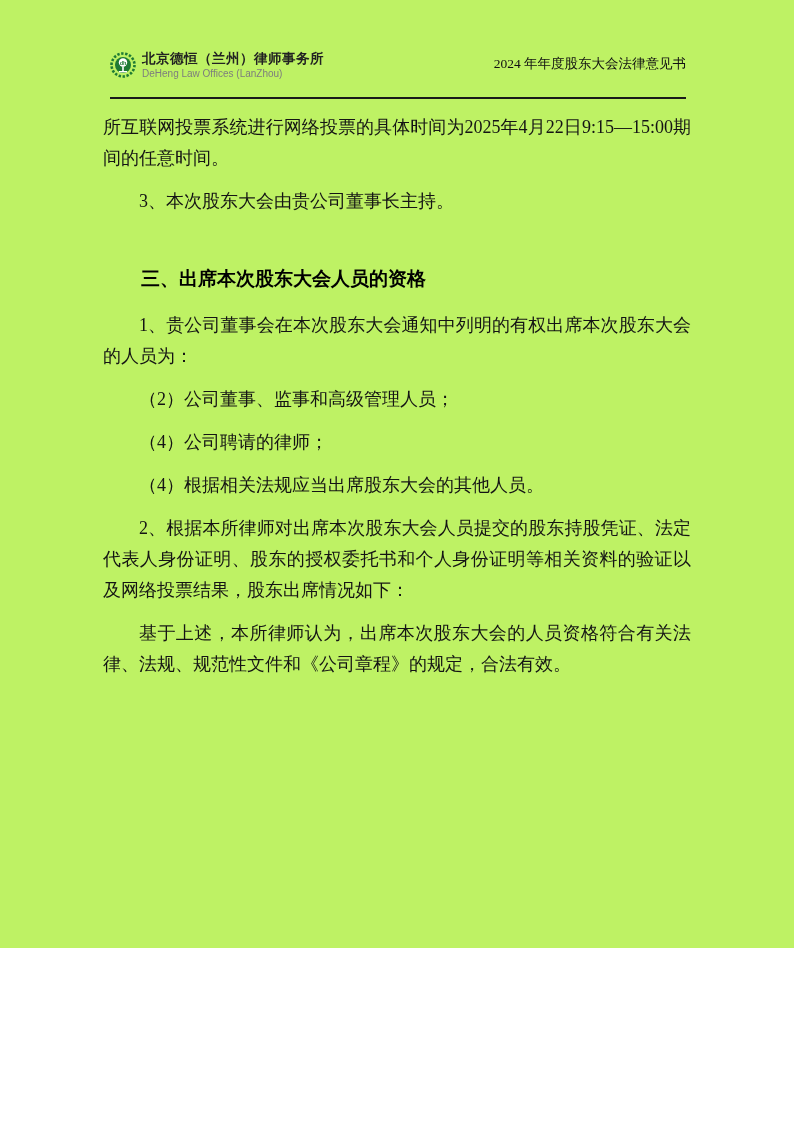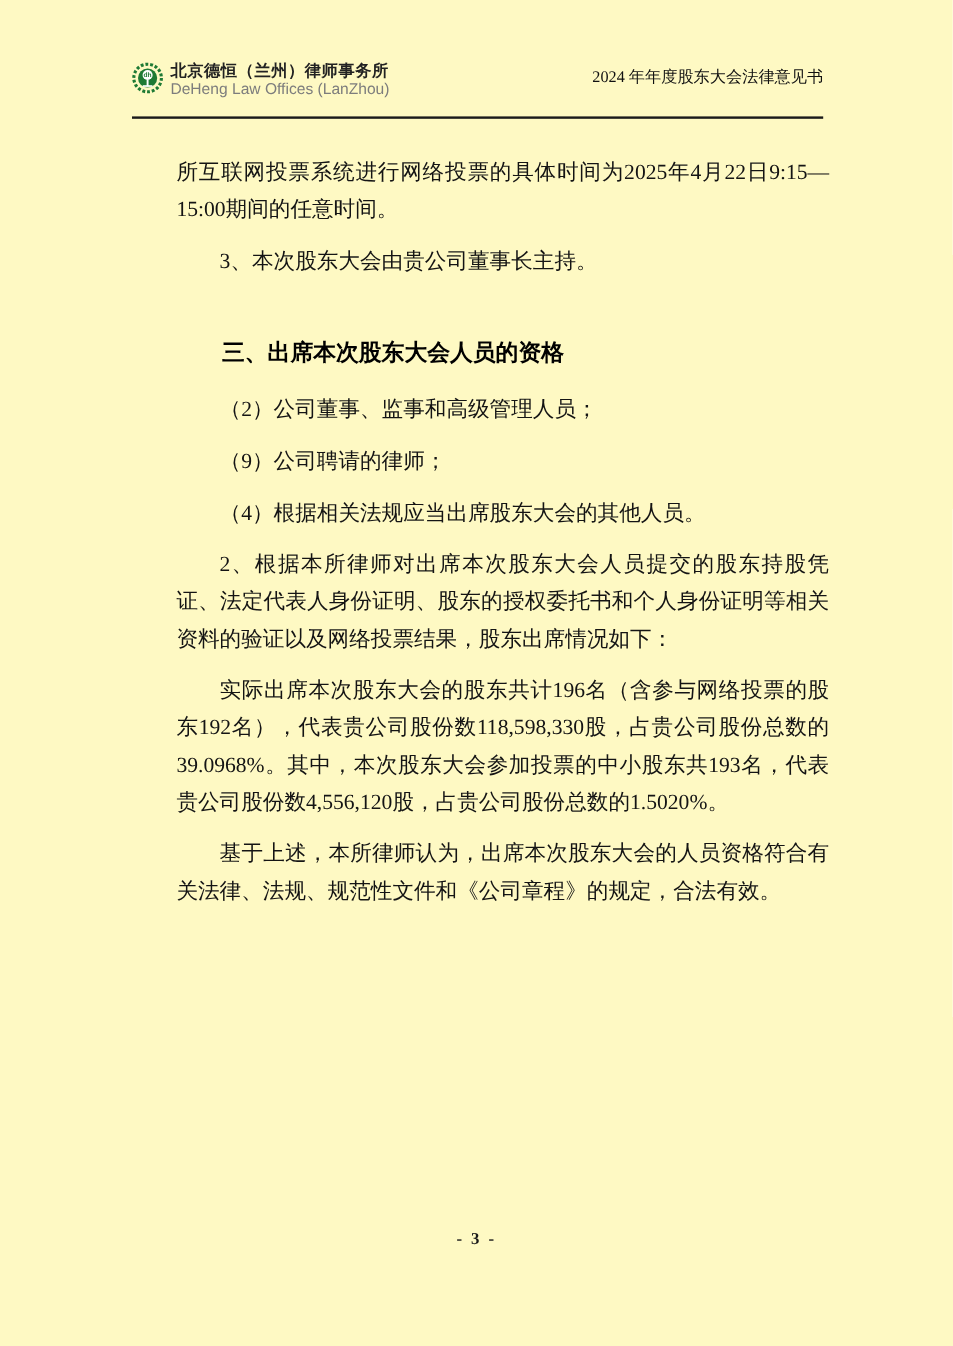--- a/index.html
+++ b/index.html
@@ -1,22 +1,22 @@
 <!DOCTYPE html>
 <html lang="zh"><head>
 <meta charset="utf-8">
 <style>
   * { margin: 0; padding: 0; box-sizing: border-box; }
   html, body { background: #ffffff; }
   .page {
     position: relative;
     width: 794px;
-    height: 1122px;
+    height: 948px;
     margin: 0 auto;
-    background: #fef9c3;
+    background: #bef264;
     overflow: hidden;
     font-family: "Liberation Serif", "DejaVu Serif", serif;
     color: #161616;
   }
   
   .header {
     position: absolute;
     top: 50px;
     left: 110px;
     right: 108px;
@@ -33,47 +33,45 @@
   .firm-cn {
     font-family: "Liberation Sans", "DejaVu Sans", sans-serif;
     font-weight: bold;
     font-size: 13.5px;
     line-height: 17px;
     color: #222222;
     letter-spacing: 0.5px;
   }
   .firm-en {
     font-family: "Liberation Sans", "DejaVu Sans", sans-serif;
-    font-size: 13px;
+    font-size: 10px;
     line-height: 13px;
     color: #7d7d7d;
-    text-align: center;
   }
   .header-right {
     text-align: right;
     font-size: 13.5px;
     line-height: 19px;
     color: #111111;
     padding-top: 4px;
   }
   .header-rule {
     position: absolute;
     top: 97px;
     left: 110px;
     right: 108px;
     border: none;
     border-top: 2px solid #1a1a1a;
   }
   
   .content {
     position: absolute;
-    top: 128px;
+    top: 112px;
     left: 103px;
     right: 103px;
-    margin-left: 44px;
   }
   .para {
     font-size: 18px;
     line-height: 31px;
     text-align: justify;
     text-justify: inter-ideograph;
     text-indent: 2em;
     margin-bottom: 12px;
     color: #141414;
   }
@@ -127,23 +125,23 @@
       <div>2024 年年度股东大会法律意见书</div>
     </div>
   </div>
 
   <hr class="header-rule">
 
   <div class="content">
     <p class="para no-indent">所互联网投票系统进行网络投票的具体时间为2025年4月22日9:15—15:00期间的任意时间。</p>
     <p class="para">3、本次股东大会由贵公司董事长主持。</p>
     <p class="section-heading">三、出席本次股东大会人员的资格</p>
+    <p class="para">1、贵公司董事会在本次股东大会通知中列明的有权出席本次股东大会的人员为：</p>
     <p class="para">（2）公司董事、监事和高级管理人员；</p>
-    <p class="para">（9）公司聘请的律师；</p>
+    <p class="para">（4）公司聘请的律师；</p>
     <p class="para">（4）根据相关法规应当出席股东大会的其他人员。</p>
     <p class="para">2、根据本所律师对出席本次股东大会人员提交的股东持股凭证、法定代表人身份证明、股东的授权委托书和个人身份证明等相关资料的验证以及网络投票结果，股东出席情况如下：</p>
-    <p class="para">实际出席本次股东大会的股东共计196名（含参与网络投票的股东192名），代表贵公司股份数118,598,330股，占贵公司股份总数的39.0968%。其中，本次股东大会参加投票的中小股东共193名，代表贵公司股份数4,556,120股，占贵公司股份总数的1.5020%。</p>
     <p class="para">基于上述，本所律师认为，出席本次股东大会的人员资格符合有关法律、法规、规范性文件和《公司章程》的规定，合法有效。</p>
   </div>
 
   <div class="page-number">- 3 -</div>
 
 </div>
 
 </body></html>

